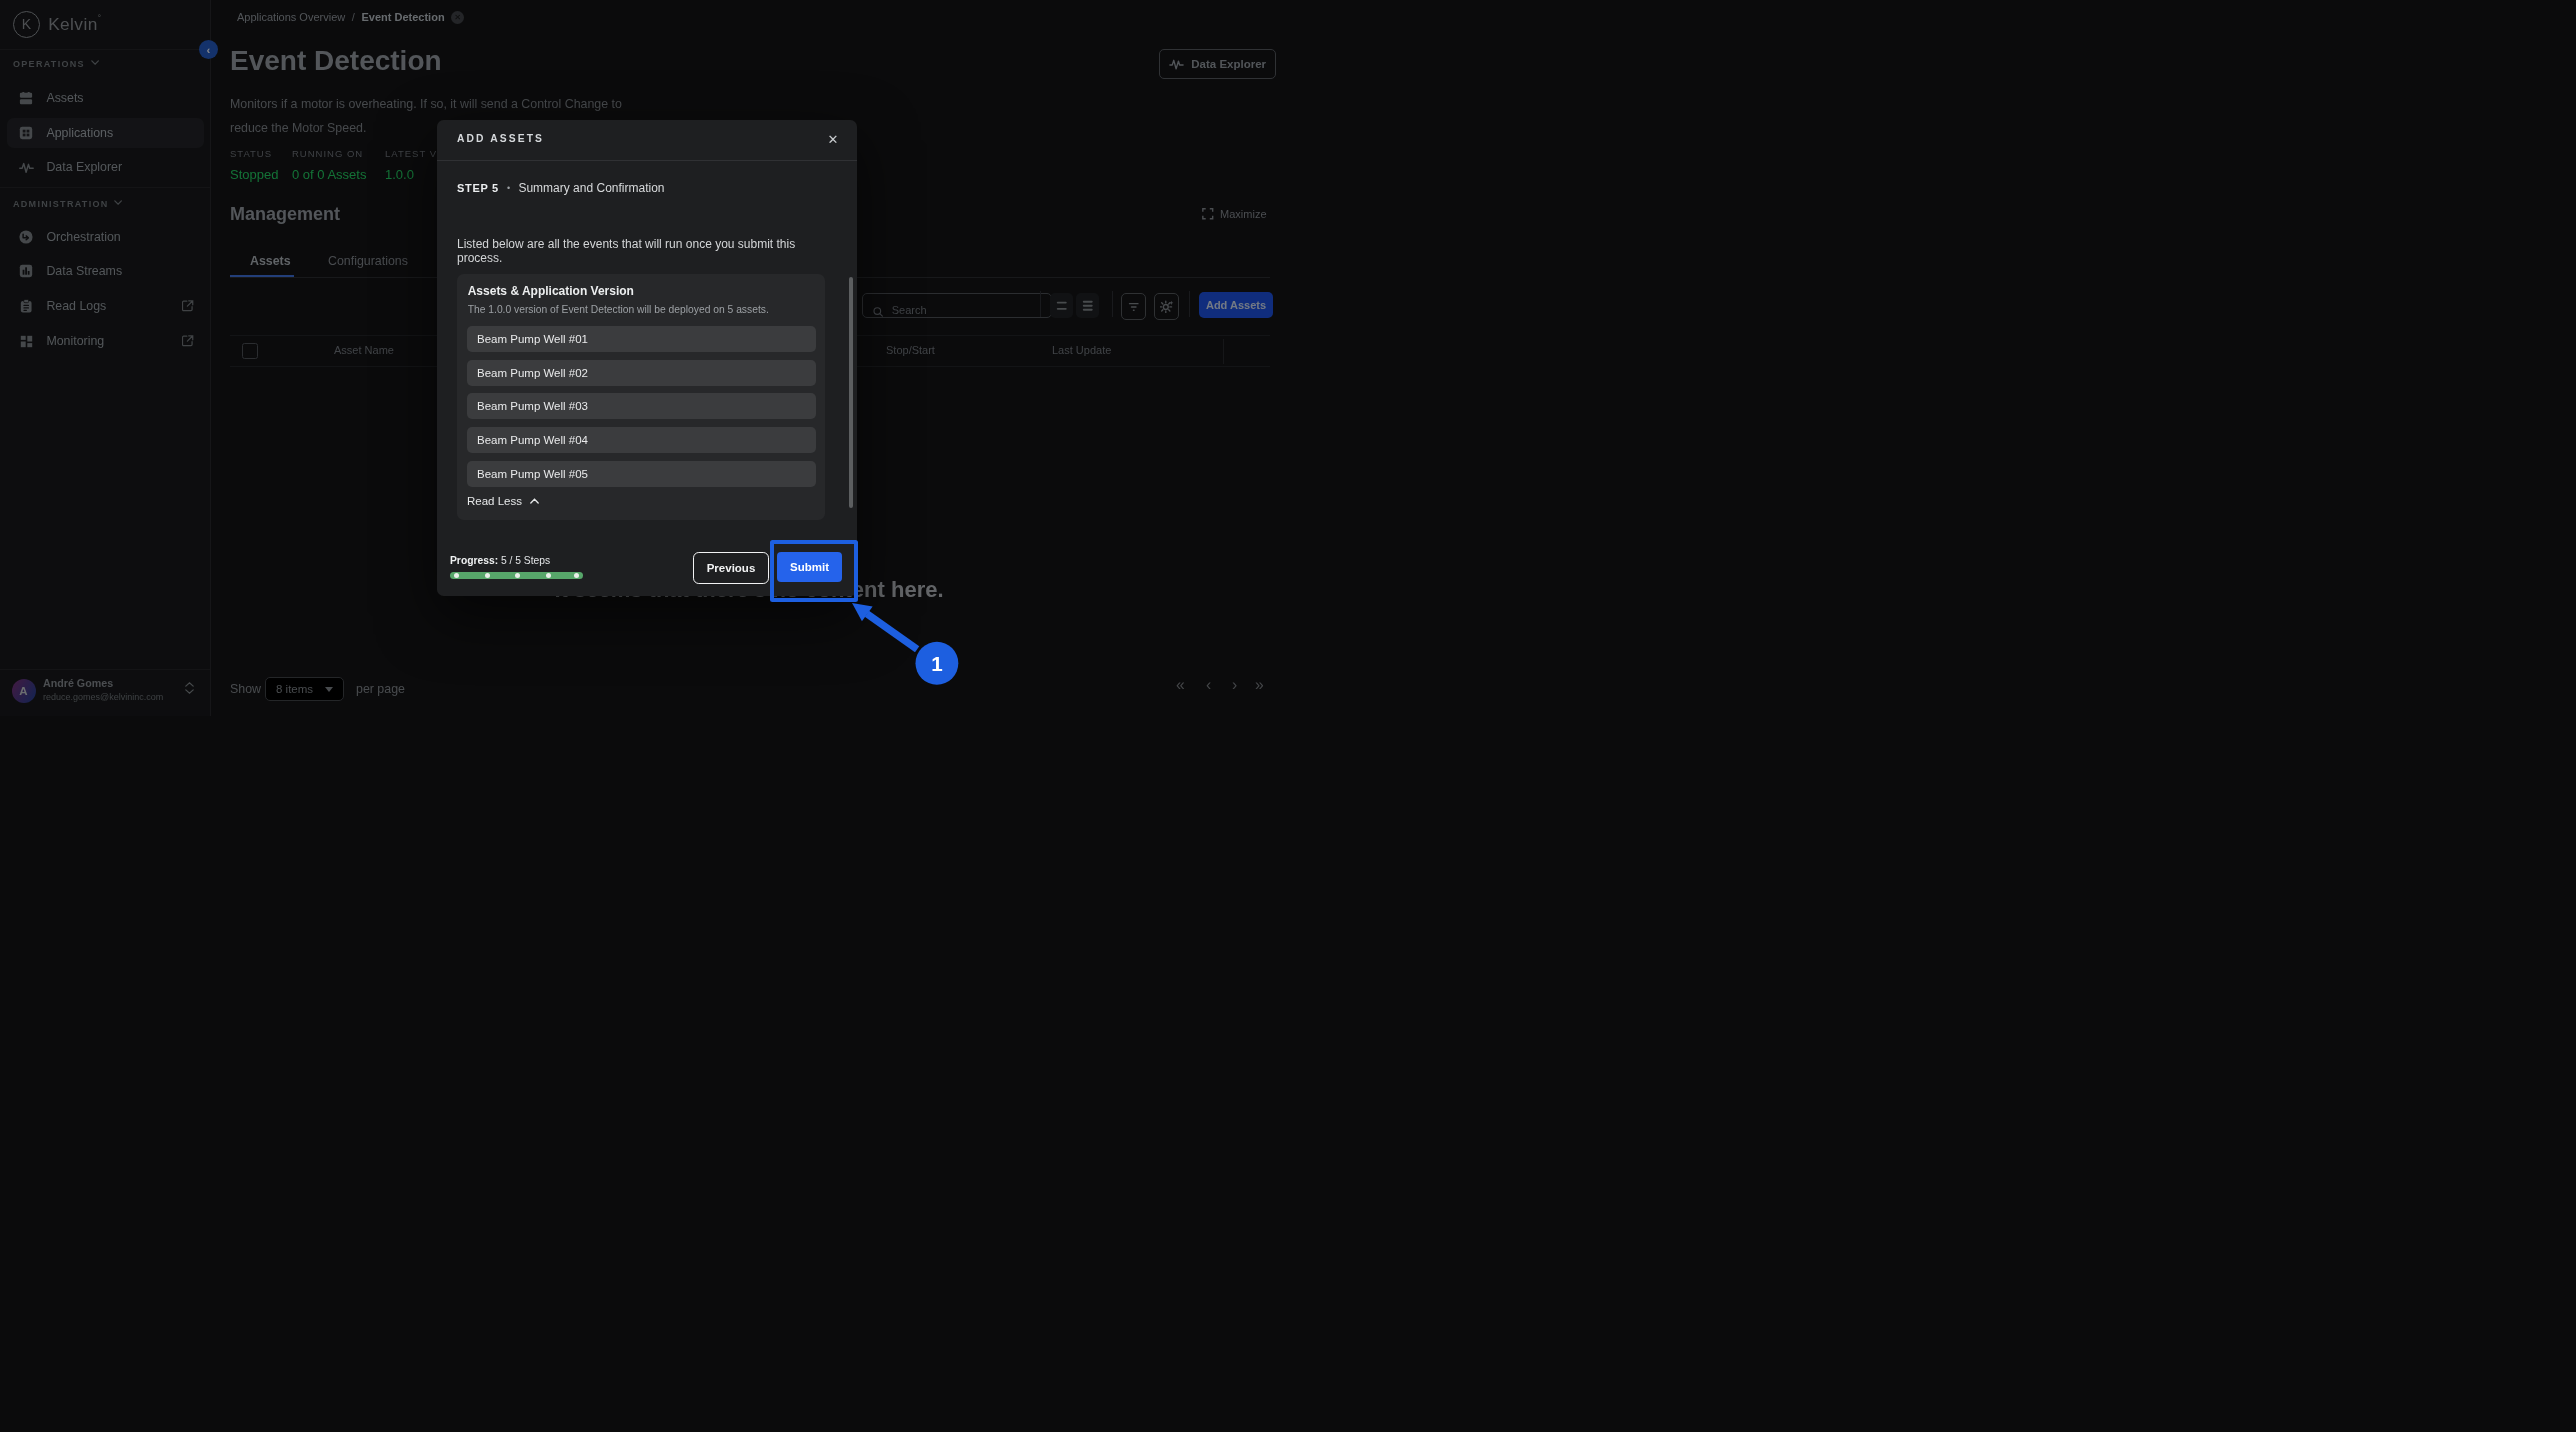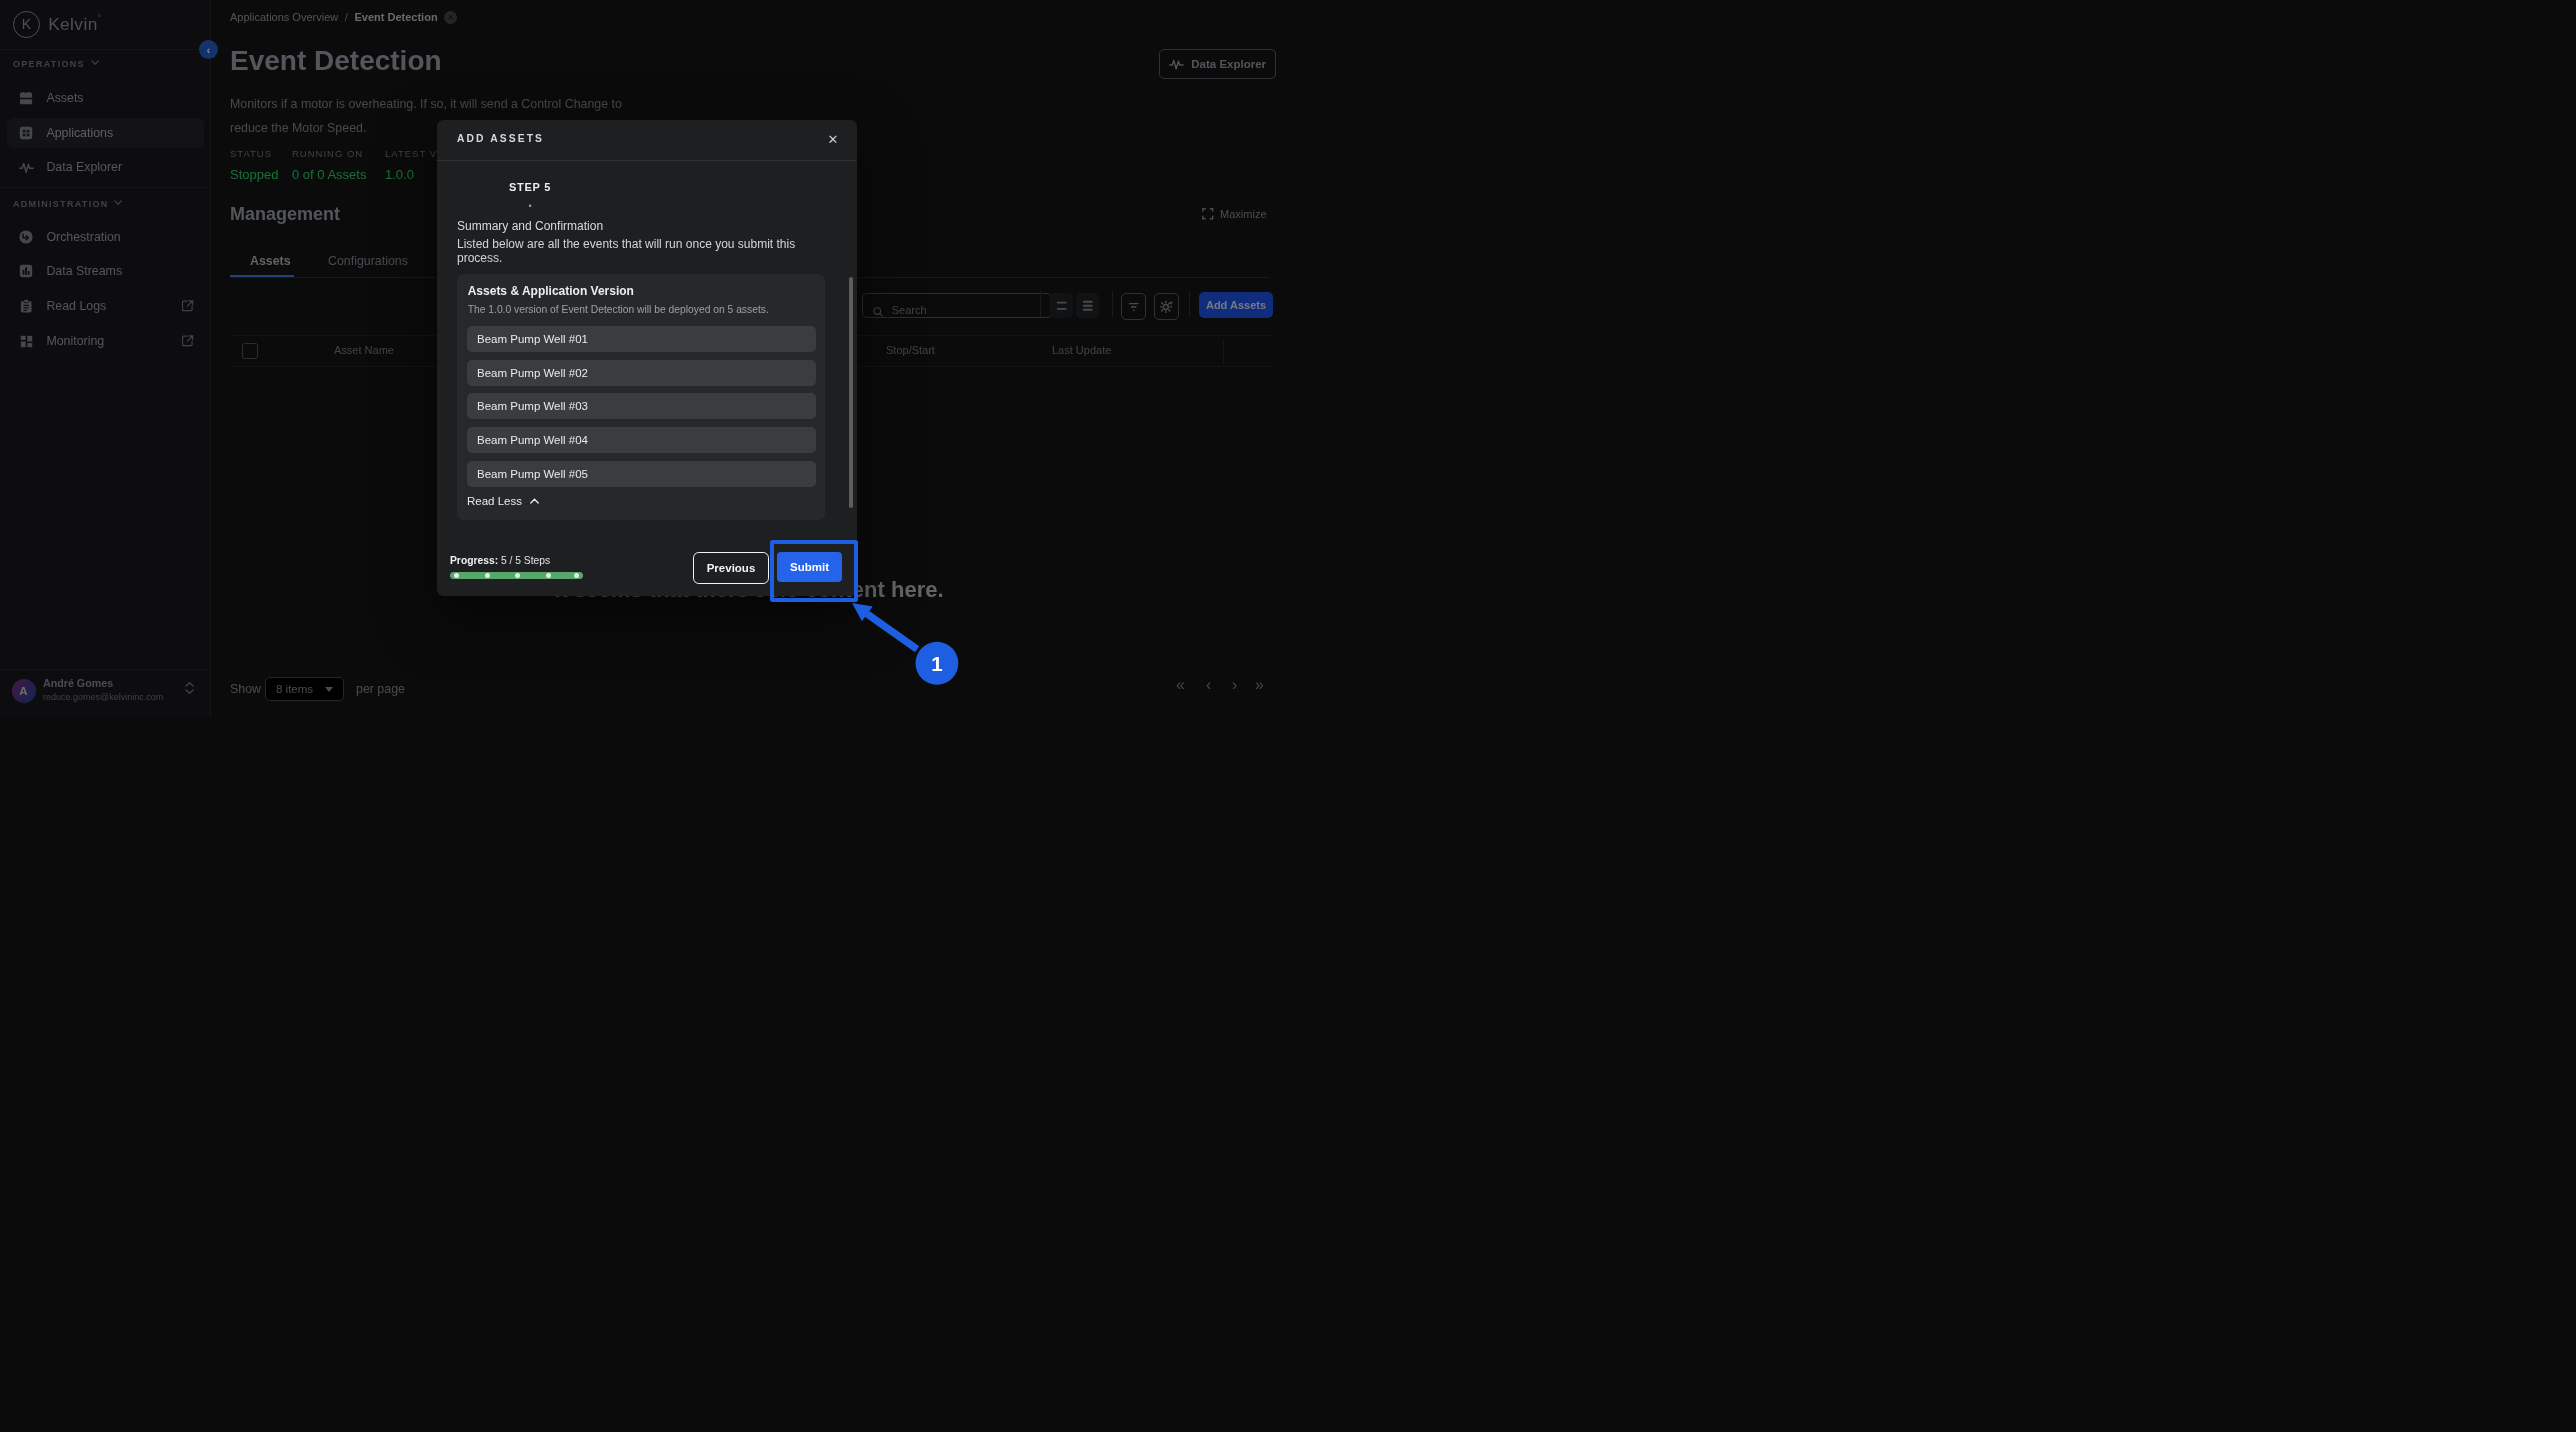--- a/index.html
+++ b/index.html
@@ -22,21 +22,21 @@
   .side-icon{width:15px;height:15px;display:flex;align-items:center;justify-content:center;color:#787d82;}
   .ext-icon{position:absolute;right:10px;color:#6e7378;}
   .user-block{position:absolute;left:0;top:669px;width:210px;height:47px;border-top:0.8px solid #232427;}
   .avatar{position:absolute;left:11.5px;top:9px;width:24px;height:24px;border-radius:50%;background:linear-gradient(120deg,#6b2f73 10%,#273c8a 90%);color:#b9bdc2;font-weight:700;font-size:11.5px;display:flex;align-items:center;justify-content:center;}
   .user-name{position:absolute;left:43px;top:7.4px;font-size:10.7px;font-weight:700;color:#81868c;}
   .user-email{position:absolute;left:43px;top:22px;font-size:9px;color:#6b7075;}
   .user-caret{position:absolute;right:16.5px;top:11.5px;color:#7a7f84;display:flex;flex-direction:column;gap:2.5px;cursor:pointer;}
 
   
   .breadcrumb{position:absolute;left:230px;top:10.7px;display:flex;align-items:center;gap:6.6px;font-size:11px;}
-  .crumb-root{color:#8c9298;cursor:pointer;}
+  .crumb-root{color:#8c9298;cursor:pointer;margin-left:7px;}
   .crumb-sep{color:#7a7f84;}
   .crumb-cur{color:#b2b8be;font-weight:700;}
   .crumb-x{width:13px;height:13px;border-radius:50%;background:#3e4145;color:#141416;font-size:8.2px;font-weight:700;display:flex;align-items:center;justify-content:center;cursor:pointer;}
   .explorer-btn{position:absolute;left:1159px;top:49px;width:115px;height:28px;border:0.8px solid #53575c;border-radius:5px;display:flex;align-items:center;justify-content:center;gap:7.4px;color:#8d9399;font-size:11.5px;font-weight:700;cursor:pointer;}
   .page-title{position:absolute;left:230px;top:45px;font-size:28px;font-weight:700;color:#8f959b;}
   .page-desc{position:absolute;left:230px;top:92px;width:412px;font-size:12.4px;line-height:24px;color:#797e83;}
   .stat-label{position:absolute;top:148px;font-size:9.5px;letter-spacing:1px;color:#6d7278;}
   .stat-value{position:absolute;top:167px;font-size:13px;color:#22c55e;}
   .mgmt-title{position:absolute;left:230px;top:204px;font-size:18px;font-weight:700;color:#8f959b;}
   .maximize{position:absolute;left:1202px;top:208px;display:flex;align-items:center;gap:6.6px;color:#80858b;font-size:11px;cursor:pointer;}
@@ -64,21 +64,21 @@
   .pager{position:absolute;top:676px;font-size:15.7px;color:#75797d;cursor:pointer;}
 
   
   .overlay{position:absolute;inset:0;background:rgba(0,0,0,0.42);z-index:5;}
 
   
   .modal{position:absolute;left:437px;top:120px;width:420px;height:476px;background:#1e1f21;border-radius:6.6px;box-shadow:0 20px 58px rgba(0,0,0,.6);z-index:10;}
   .m-header{position:absolute;left:0;top:0;width:100%;height:41px;border-bottom:0.8px solid #303134;box-sizing:border-box;}
   .m-title{position:absolute;left:20px;top:13px;font-size:10.3px;font-weight:700;letter-spacing:2.1px;color:#d6d9dc;}
   .m-close{position:absolute;right:16.5px;top:12.4px;width:15px;height:15px;color:#c8cbce;font-size:13px;display:flex;align-items:center;justify-content:center;cursor:pointer;}
-  .m-step{position:absolute;left:20px;top:61px;display:flex;align-items:center;gap:8.2px;font-size:12px;color:#d8dadc;flex-direction:column;}
+  .m-step{position:absolute;left:20px;top:61px;display:flex;align-items:center;gap:8.2px;font-size:12px;color:#d8dadc;}
   .m-step b{font-size:11px;letter-spacing:0.7px;color:#eceef0;}
   .m-step .dot{color:#9ca0a4;font-size:9px;}
   .m-desc{position:absolute;left:20px;top:117px;width:381px;font-size:12px;color:#d4d6d8;}
   .m-card{position:absolute;left:20px;top:154px;width:368px;height:246px;background:#27282a;border-radius:6.6px;}
   .mc-title{position:absolute;left:10.7px;top:10px;font-size:12px;font-weight:700;color:#eceeef;}
   .mc-sub{position:absolute;left:10.7px;top:30px;font-size:10.3px;color:#9ca0a4;}
   .asset-row{position:absolute;left:10px;width:349px;height:26px;background:#3b3c3e;border-radius:5px;display:flex;align-items:center;padding-left:10px;box-sizing:border-box;font-size:11.5px;color:#e9eaeb;}
   .read-less{position:absolute;left:10px;top:221px;display:flex;align-items:center;gap:8.2px;font-size:11.5px;color:#e6e8e9;cursor:pointer;}
   .m-scrollbar{position:absolute;right:4.1px;top:157px;width:4.1px;height:231px;border-radius:2.5px;background:#5c5e60;}
   .m-progress-label{position:absolute;left:13px;top:435px;font-size:10.3px;color:#e3e5e7;}

